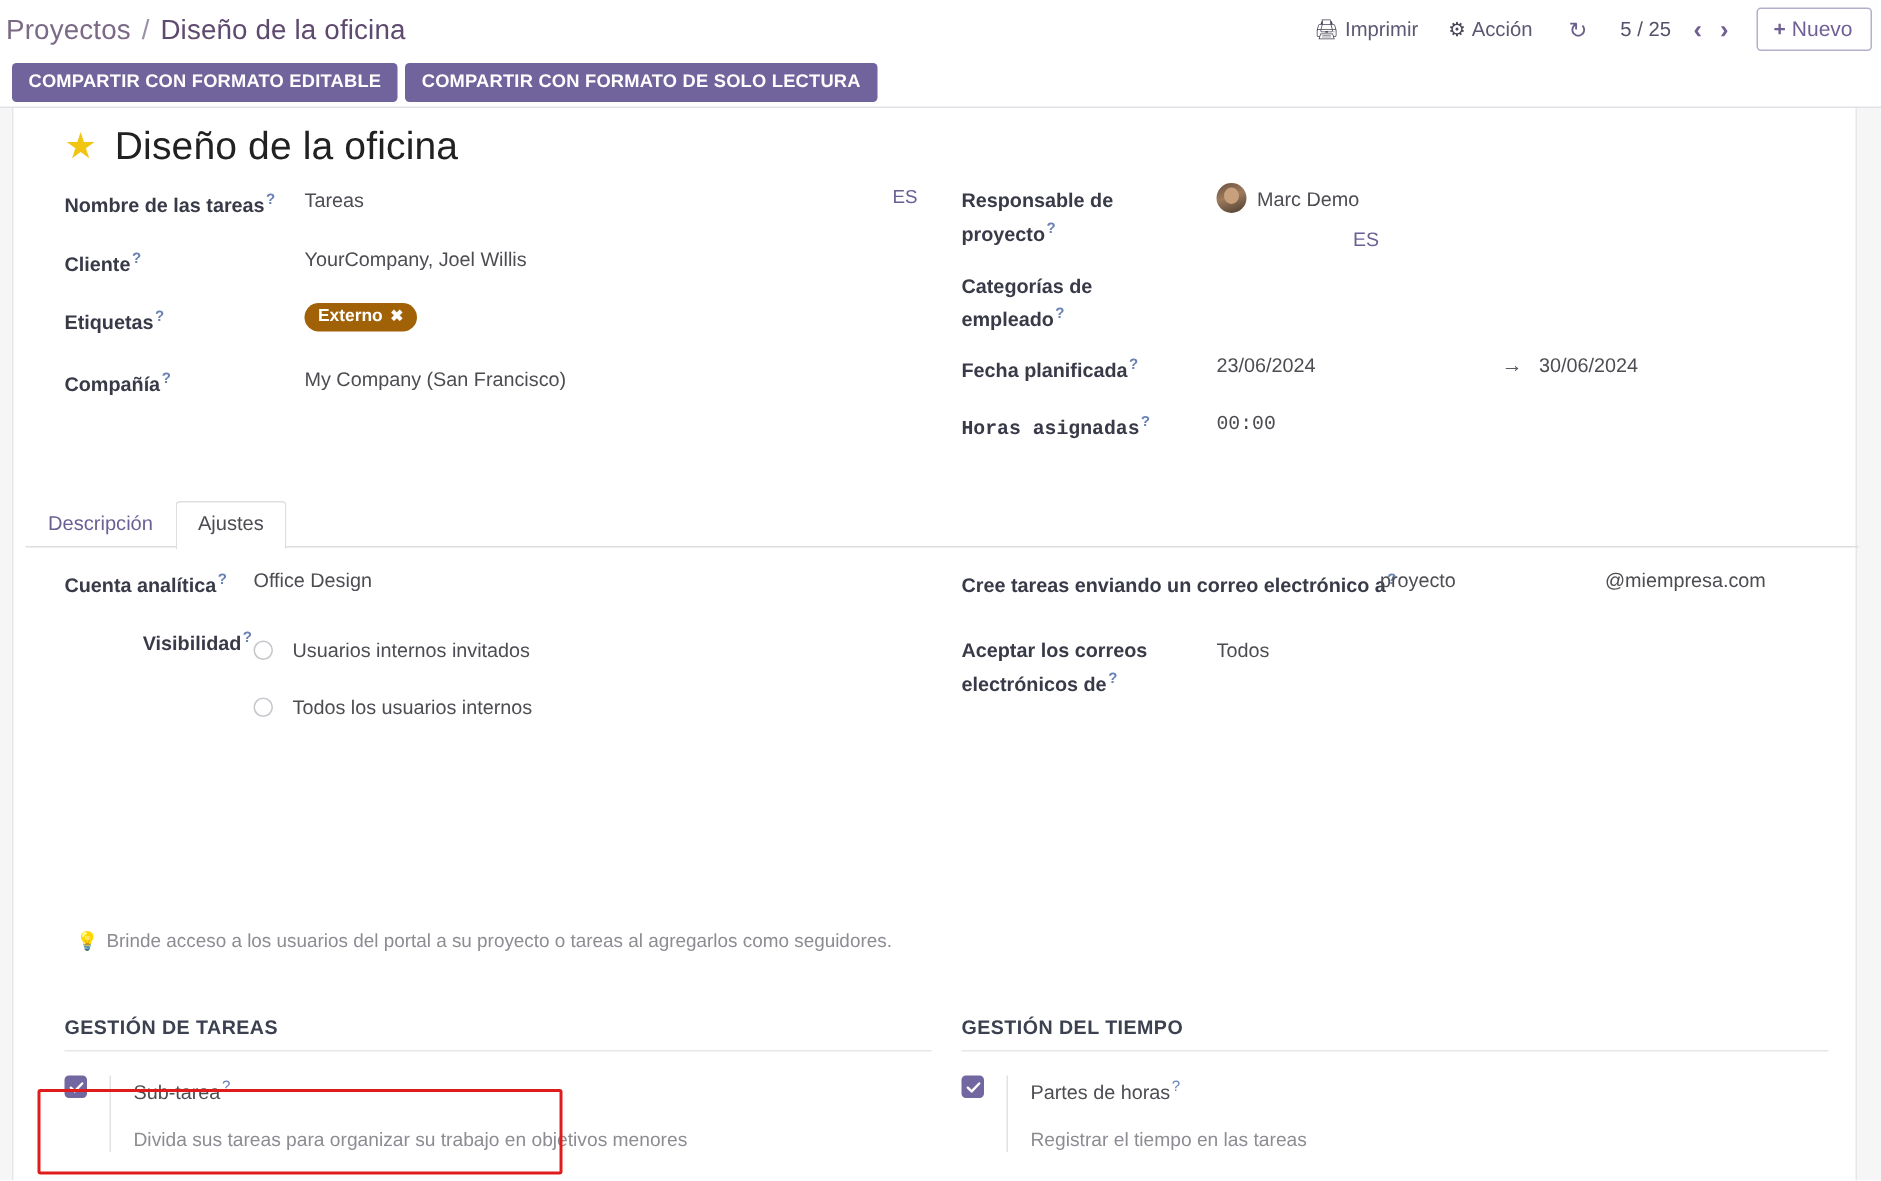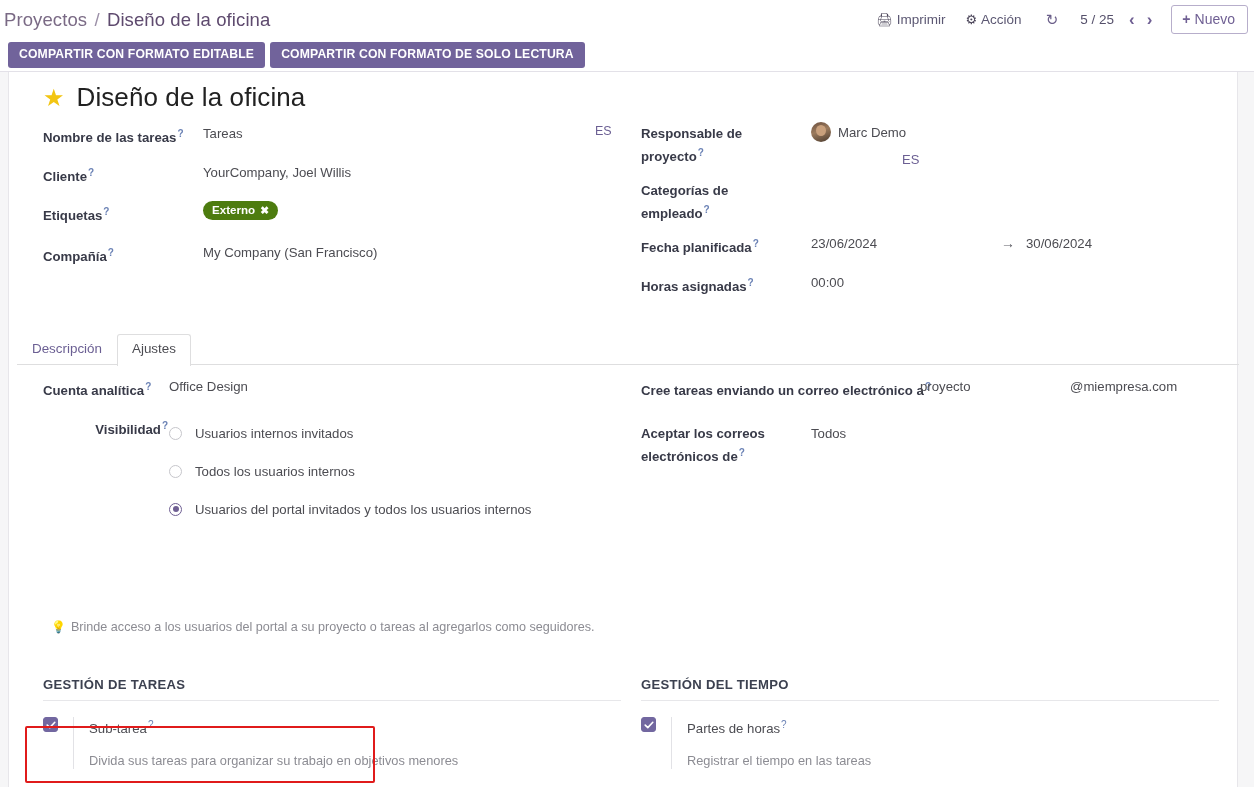--- a/index.html
+++ b/index.html
@@ -133,21 +133,21 @@
     position: absolute; left: 160px; top: 0;
     font-size: 13.2px; color: #4c4c52; line-height: 19px;
     white-space: nowrap;
   }
   .es-badge {
     position: absolute; font-size: 12.5px; color: #6b5f93; cursor: pointer;
   }
 
   .tag {
     display: inline-flex; align-items: center; gap: 5px;
-    background: #4d7c0f; color: #ffffff;
+    background: #a16207; color: #ffffff;
     font-size: 11.6px; font-weight: 600;
     border-radius: 11px; padding: 3px 9px 4px;
     line-height: 1;
   }
   .tag .x { font-size: 10.5px; cursor: pointer; }
 
   .avatar {
     width: 20px; height: 20px; border-radius: 50%;
     background: linear-gradient(160deg,#6b4f3f 0%,#9c7b5d 45%,#4a3a2e 100%);
     display: inline-block; vertical-align: middle;
@@ -367,21 +367,21 @@
 
       <div class="frow" style="top:110px;position:absolute;width:580px;">
         <div class="flabel" style="width:150px;">
           <span>Fecha planificada</span><span class="q">?</span>
         </div>
         <div class="fval" style="left:170px;">23/06/2024</div>
         <div class="fval arrow-to" style="left:360px;">→</div>
         <div class="fval" style="left:385px;">30/06/2024</div>
       </div>
 
-      <div class="frow" style="top:149px;position:absolute;width:580px;">
+      <div class="frow" style="top:149px;position:absolute;width:580px;font-family:Liberation Mono, monospace;">
         <div class="flabel" style="width:150px;">
           <span>Horas asignadas</span><span class="q">?</span>
         </div>
         <div class="fval" style="left:170px;">00:00</div>
       </div>
 
     </div>
   </div>
 
   <div class="es-badge-top">ES</div>
@@ -407,24 +407,20 @@
           <span>Visibilidad</span><span class="q">?</span>
         </div>
         <div style="position:absolute;left:126px;top:-2px;">
           <div class="radio-row" style="height:38px;">
             <span class="radio"></span>
             <span class="radio-label">Usuarios internos invitados</span>
           </div>
           <div class="radio-row" style="height:38px;">
             <span class="radio"></span>
             <span class="radio-label">Todos los usuarios internos</span>
-          </div>
-          <div class="radio-row" style="height:38px;">
-            <span class="radio checked"></span>
-            <span class="radio-label">Usuarios del portal invitados y todos los usuarios internos</span>
           </div>
         </div>
       </div>
 
       <div class="hint" style="position:absolute;top:241px;left:8px;width:600px;">
         <span class="bulb">💡</span>
         <span>Brinde acceso a los usuarios del portal a su proyecto o tareas al agregarlos como seguidores.</span>
       </div>
 
     </div>

